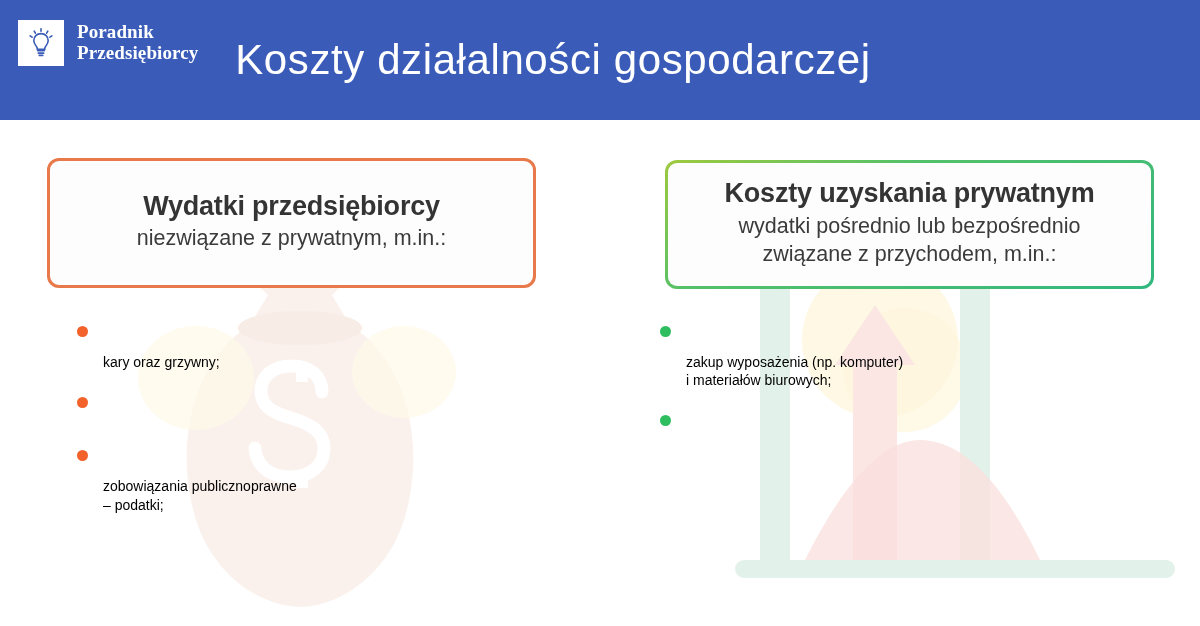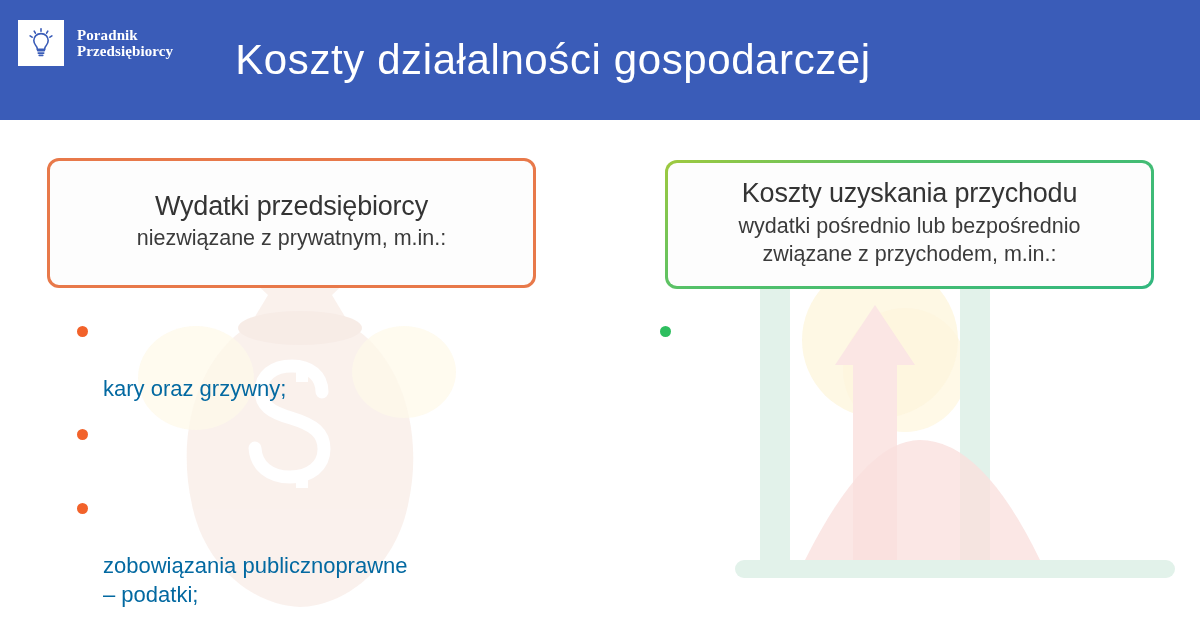--- a/index.html
+++ b/index.html
@@ -45,21 +45,21 @@
     align-items: center;
     justify-content: center;
     flex: 0 0 auto;
   }
   .logo-mark svg { display: block; }
 
   .logo-wordmark {
     font-family: "Liberation Serif", serif;
     color: #ffffff;
     font-weight: bold;
-    font-size: 15px;
+    font-size: 19px;
     line-height: 1.08;
     letter-spacing: 0.1px;
     white-space: nowrap;
   }
   .logo-wordmark .l2 { display: block; }
 
   .header-title {
     position: absolute;
     left: 0; top: 0;
     width: 1066px; height: 120px;
@@ -124,21 +124,21 @@
       linear-gradient(#fdfdfd, #fdfdfd) padding-box,
       linear-gradient(150deg, #9fc93f 0%, #54c169 35%, #32b77f 100%) border-box;
     display: flex;
     flex-direction: column;
     align-items: center;
     justify-content: center;
   }
 
   .card-title {
     font-size: 27px;
-    font-weight: normal;
+    font-weight: bold;
     color: #343434;
     letter-spacing: -0.2px;
     line-height: 1.18;
     white-space: nowrap;
   }
   .card-sub {
     font-size: 21.5px;
     color: #3b3b3b;
     line-height: 1.3;
     margin-top: 3px;
@@ -151,23 +151,23 @@
     left: 26px;
     top: 196px;
     width: 500px;
     list-style: none;
   }
   .column.right .bullet-list { left: -9px; width: 545px; }
 
   .bullet-item {
     position: relative;
     padding-left: 30px;
-    font-size: 22px;
+    font-size: 14px;
     line-height: 1.32;
-    color: #0369a1;
+    color: #000000;
     margin-bottom: 16px;
     white-space: pre-line;
   }
   .column.right .bullet-item { margin-bottom: 15px; }
 
   .bullet-dot {
     position: absolute;
     left: 4px;
     top: 10px;
     width: 11px;
@@ -261,27 +261,32 @@
           <span>zobowiązania publicznoprawne
 – podatki;</span>
         </li>
 
       </ul>
     </div>
 
     <div class="column right">
 
       <div class="card right-card">
-        <div class="card-title">Koszty uzyskania przychodu</div>
+        <div class="card-title">Koszty uzyskania prywatnym</div>
         <div class="card-sub">wydatki pośrednio lub bezpośrednio</div>
         <div class="card-sub" style="margin-top:0">związane z przychodem, m.in.:</div>
       </div>
 
       <ul class="bullet-list">
         <li class="bullet-item">
           <span class="bullet-dot dot-green"></span>
+          <span>zakup wyposażenia (np. komputer)
+i materiałów biurowych;</span>
+        </li>
+        <li class="bullet-item">
+          <span class="bullet-dot dot-green"></span>
           
         </li>
       </ul>
     </div>
 
   </div>
 </div>
 
 </body></html>

